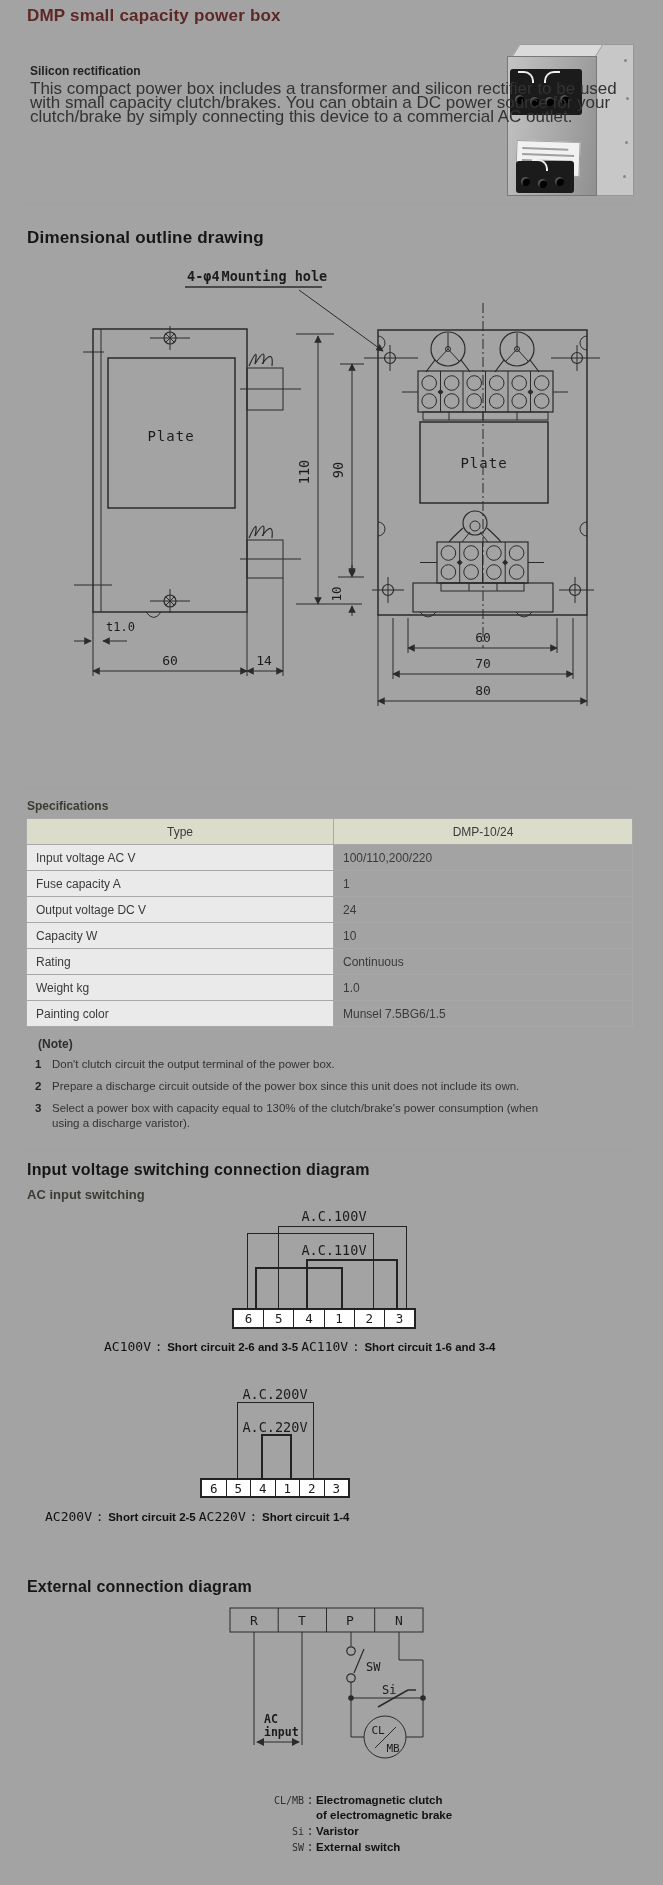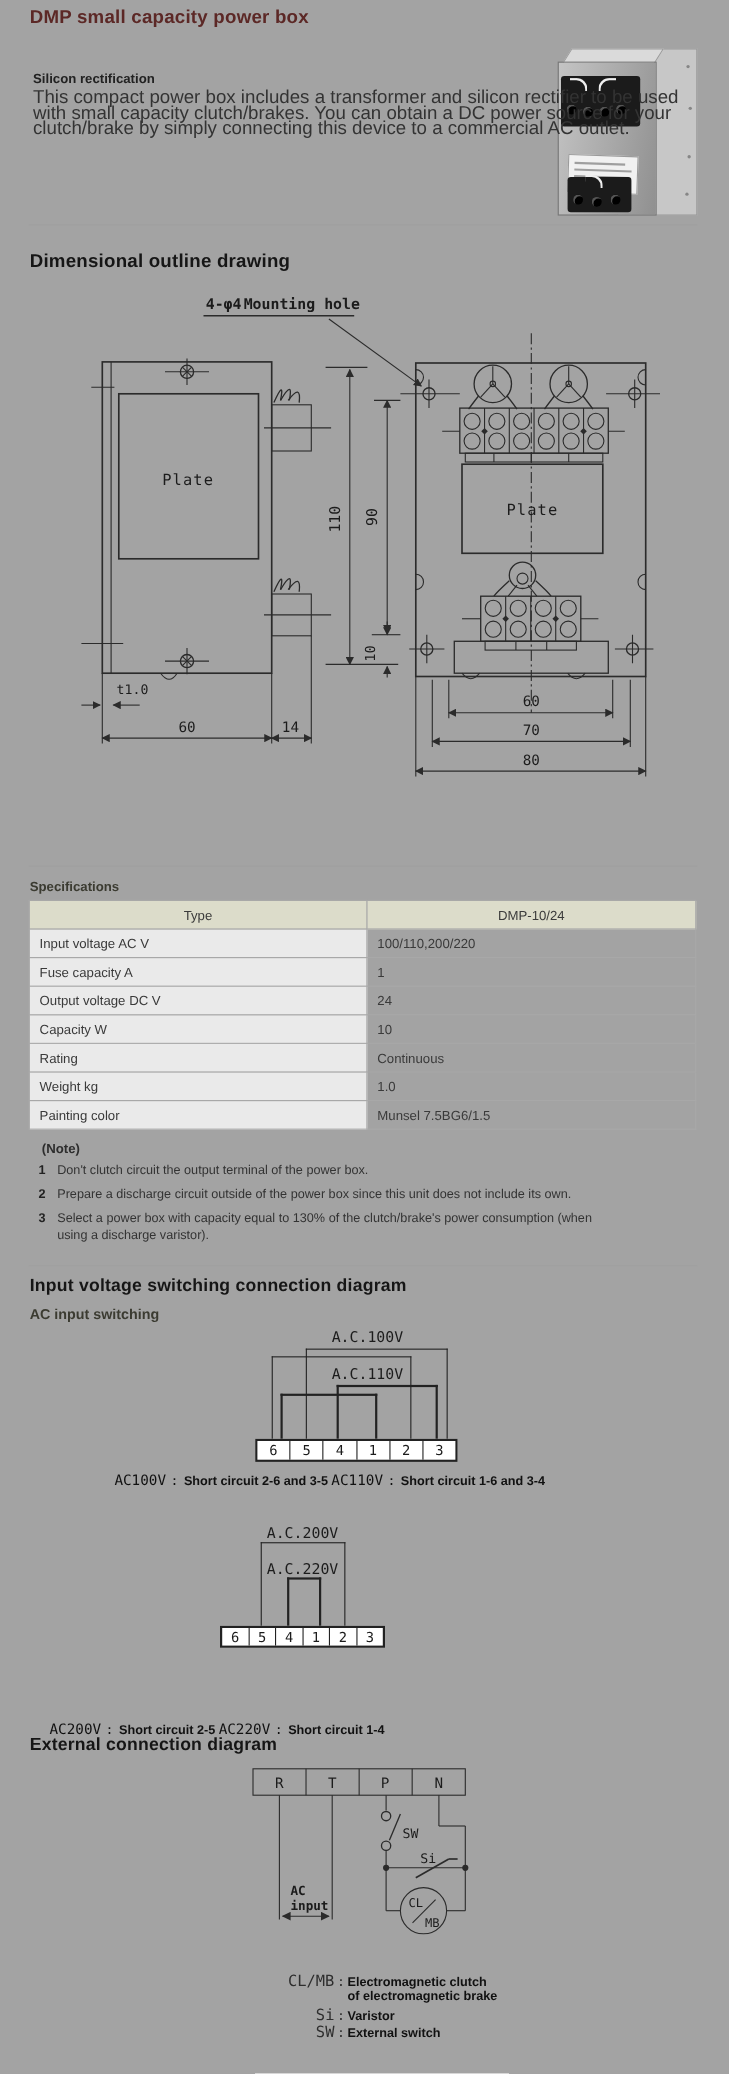--- a/index.html
+++ b/index.html
@@ -30,21 +30,21 @@
   .capwrap{position:absolute;display:flex;gap:3px;}
   .capline{display:flex;justify-content:center;align-items:baseline;font-size:12px;color:#111;}
   .capline .code{font-family:"DejaVu Sans Mono",monospace;font-size:13px;}
   .capline .sep{margin:0 5px 0 4px;font-family:"DejaVu Sans Mono",monospace;}
   .capline .desc{font-weight:bold;font-size:11.5px;}
   
   .noteitem{position:absolute;font-size:11.5px;color:#333;}
   .noteitem .n{position:absolute;left:-17px;top:0;font-weight:bold;color:#222;}
   
   .legrow{display:flex;align-items:baseline;height:15.5px;}
-  .legrow .term{width:64px;text-align:right;font-family:"DejaVu Sans Mono",monospace;font-size:14px;color:#2e2e2e;}
+  .legrow .term{width:64px;text-align:right;font-family:"DejaVu Sans Mono",monospace;font-size:10px;color:#2e2e2e;}
   .legrow .sep{width:12px;text-align:center;font-family:"DejaVu Sans Mono",monospace;font-size:12px;color:#2e2e2e;}
   .legrow .desc{font-weight:bold;font-size:11.5px;color:#111;}
   
   .photo{position:absolute;left:505px;top:42px;width:127px;height:156px;}
   .photo .flange{position:absolute;left:56px;top:2px;width:71px;height:150px;background:#c7c7c7;border:1px solid #979797;}
   .photo .hole{position:absolute;width:3px;height:3px;border-radius:50%;background:#868686;}
   .photo .topface{position:absolute;left:10px;top:2px;width:82px;height:13px;background:#dadada;transform:skewX(-32deg);border:1px solid #9a9a9a;}
   .photo .body{position:absolute;left:2px;top:14px;width:88px;height:138px;border:1px solid #787878;
                background:linear-gradient(100deg,#c4c4c4 0%,#a8a8a8 55%,#909090 100%);}
   .photo .tblock{position:absolute;background:#1b1b1b;border-radius:3px;}
@@ -395,21 +395,21 @@
   <div class="dlabel mono" style="left:205px;top:1419px;">A.C.220V</div>
   <div class="jmp thick" style="left:261px;top:1434px;width:27px;height:44px;"></div>
   <div class="tstrip" style="left:200px;top:1478px;width:150px;height:20px;">
     <div class="c">6</div>
     <div class="c">5</div>
     <div class="c">4</div>
     <div class="c">1</div>
     <div class="c">2</div>
     <div class="c">3</div>
   </div>
-  <div class="capwrap" style="left:45px;top:1565px;width:440px;">
+  <div class="capwrap" style="left:45px;top:1509px;width:440px;">
     <div class="capline">
       <span class="code">AC200V</span>
       <span class="sep">:</span>
       <span class="desc">Short circuit 2-5</span>
     </div>
     <div class="capline">
       <span class="code">AC220V</span>
       <span class="sep">:</span>
       <span class="desc">Short circuit 1-4</span>
     </div>

